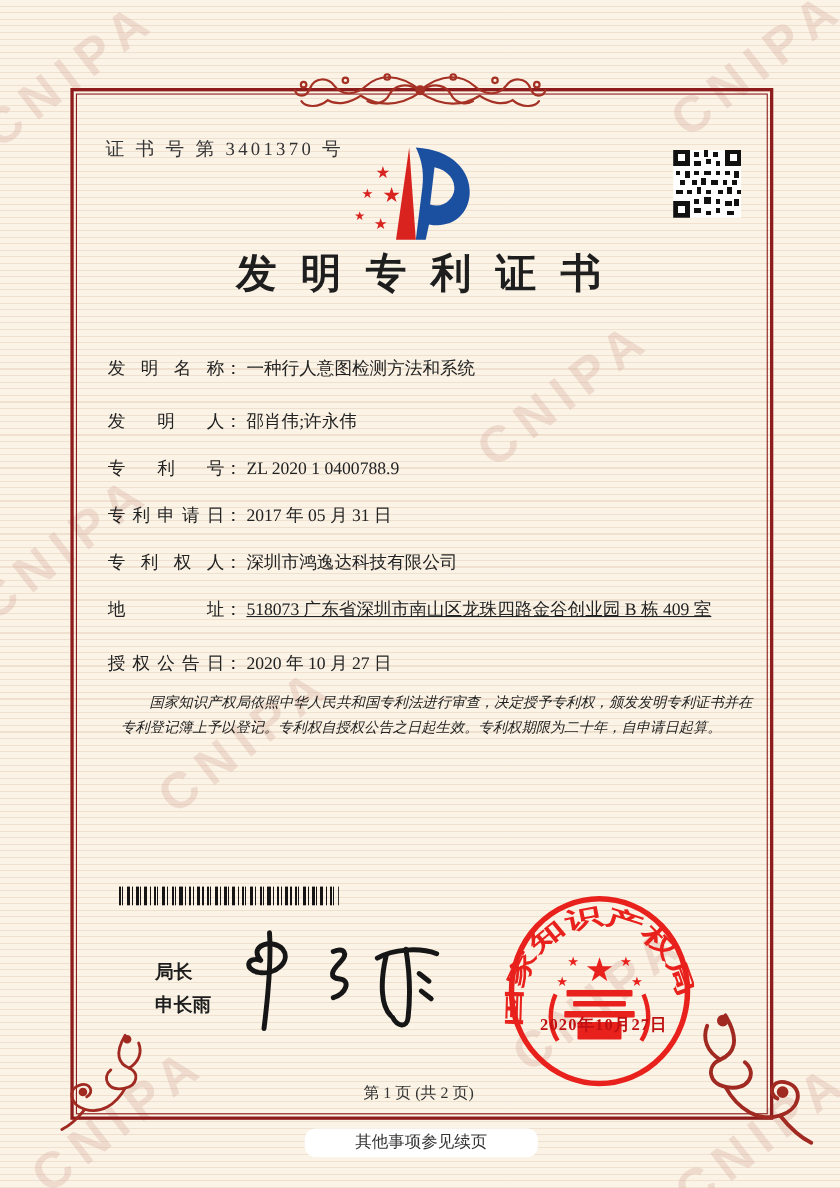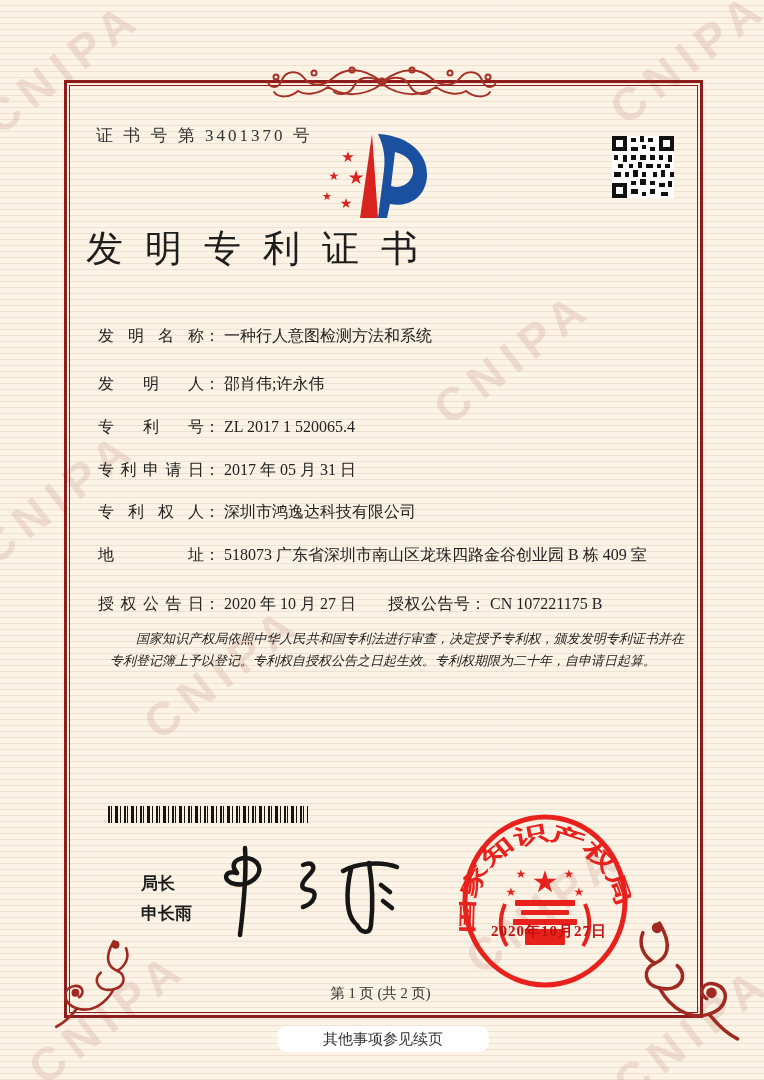--- a/index.html
+++ b/index.html
@@ -21,26 +21,26 @@
   .frame{position:absolute;left:64px;top:80px;width:633px;height:932px;
     border:3px solid #8e1c1c;z-index:2;}
   .frame-inner{position:absolute;left:2px;top:2px;right:2px;bottom:2px;
     border:1px solid #8e1c1c;}
   .ornament{position:absolute;z-index:3;pointer-events:none;}
   .cert-no{position:absolute;left:96px;top:124px;z-index:4;
     font-size:17px;letter-spacing:3px;color:#333;}
   .logo{position:absolute;left:312px;top:128px;z-index:4;}
   .qr{position:absolute;left:612px;top:136px;z-index:4;}
   .title{position:absolute;left:64px;top:224px;width:633px;z-index:4;
-    text-align:left;font-size:37px;font-weight:normal;color:#1e1e1e;
+    text-align:center;font-size:37px;font-weight:bold;color:#1e1e1e;
     letter-spacing:22px;text-indent:22px;}
   .row{position:absolute;left:98px;z-index:4;font-size:16px;line-height:23px;}
   .f-label{display:inline-block;width:106px;text-align:justify;text-align-last:justify;vertical-align:top;}
   .f-value{display:inline-block;vertical-align:top;margin-left:4px;}
-  .addr .f-value{width:452px;}
+  .addr .f-value{width:452px;text-decoration:underline;}
   .grant-no{position:absolute;left:290px;top:0;white-space:nowrap;}
   .grant-no .f-label{width:82px;}
   .body-text{position:absolute;left:110px;top:628px;width:574px;z-index:4;
     font-size:13px;line-height:22px;text-align:justify;font-style:italic;}
   .body-text p{margin:0 0 2px 0;text-indent:2em;}
   .barcode{position:absolute;left:108px;top:806px;width:200px;height:17px;z-index:4;
     background:repeating-linear-gradient(90deg,
       #141414 0 2px,transparent 2px 3px,#141414 3px 4px,transparent 4px 7px,
       #141414 7px 10px,transparent 10px 12px,#141414 12px 13px,transparent 13px 16px);}
   .signer{position:absolute;left:108px;z-index:4;
@@ -176,36 +176,33 @@
 
   <div class="title">发明专利证书</div>
 
   <div class="row" style="top:324px">
     <span class="f-label">发明名称</span><span>：</span><span class="f-value">一种行人意图检测方法和系统</span>
   </div>
   <div class="row" style="top:372px">
     <span class="f-label">发明人</span><span>：</span><span class="f-value">邵肖伟;许永伟</span>
   </div>
   <div class="row" style="top:415px">
-    <span class="f-label">专利号</span><span>：</span><span class="f-value">ZL 2017 1 520065.4</span>
+    <span class="f-label">专利号</span><span>：</span><span class="f-value">ZL 2020 1 0400788.9</span>
   </div>
   <div class="row" style="top:458px">
     <span class="f-label">专利申请日</span><span>：</span><span class="f-value">2017 年 05 月 31 日</span>
   </div>
   <div class="row" style="top:500px">
     <span class="f-label">专利权人</span><span>：</span><span class="f-value">深圳市鸿逸达科技有限公司</span>
   </div>
   <div class="row addr" style="top:543px">
     <span class="f-label">地址</span><span>：</span><span class="f-value">518073 广东省深圳市南山区龙珠四路金谷创业园 B 栋 409 室</span>
   </div>
   <div class="row" style="top:592px;width:574px">
     <span class="f-label">授权公告日</span><span>：</span><span class="f-value">2020 年 10 月 27 日</span>
-    <span class="grant-no">
-      <span class="f-label">授权公告号</span><span>：</span><span class="f-value">CN 107221175 B</span>
-    </span>
   </div>
 
   <div class="body-text">
     <p>国家知识产权局依照中华人民共和国专利法进行审查，决定授予专利权，颁发发明专利证书并在专利登记簿上予以登记。专利权自授权公告之日起生效。专利权期限为二十年，自申请日起算。</p>
   </div>
 
   <div class="barcode"></div>
 
   <div class="signer" style="top:872px">局长</div>
   <div class="signer" style="top:902px">申长雨</div>

